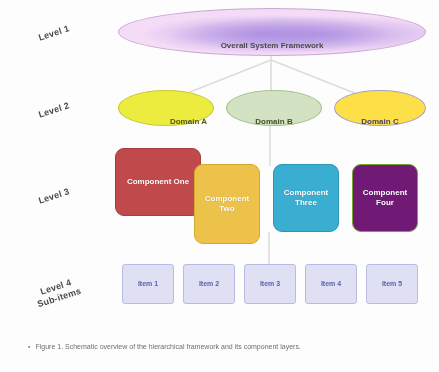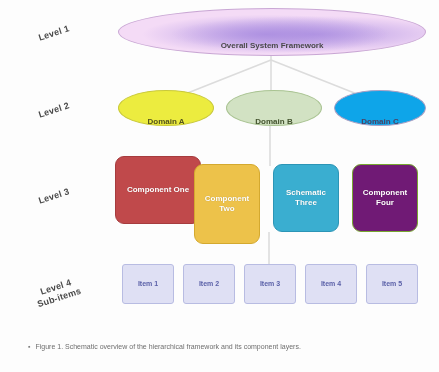--- a/index.html
+++ b/index.html
@@ -155,47 +155,47 @@
 
   <div class="ellipse" style="left:118px; top:8px; width:308px; height:48px;
               background:#f4dbf6; border:1.5px solid #c9a7d4;
               background-image:
                 radial-gradient(ellipse at 48% 55%, rgba(169,140,224,0.85) 0%, rgba(169,140,224,0) 55%),
                 radial-gradient(ellipse at 64% 55%, rgba(169,140,224,0.80) 0%, rgba(169,140,224,0) 52%);">
     <span class="etext" style="color:#4a4a4a;">Overall System Framework</span>
   </div>
 
   <div class="ellipse" style="left:118px; top:90px; width:96px; height:36px;
-              background:#ecec3f; border:1.5px solid #c9c93a;">
+              background:#ecec3f; border:1.5px solid #c9c93a;justify-content:flex-end;">
     <span class="etext" style="color:#53531d;">Domain A</span>
   </div>
 
   <div class="ellipse" style="left:226px; top:90px; width:96px; height:36px;
               background:#d2e2c3; border:1.5px solid #a9c392;align-items:center;">
     <span class="etext" style="color:#44542f;">Domain B</span>
   </div>
 
   <div class="ellipse" style="left:334px; top:90px; width:92px; height:36px;
-              background:#0ea5e9; border:1.5px solid #a9a0c4;">
+              background:#fde047; border:1.5px solid #a9a0c4;">
     <span class="etext" style="color:#4a4264;">Domain C</span>
   </div>
 
-  <div class="card" style="left:115px; top:156px; width:86px; height:68px;
+  <div class="card" style="left:115px; top:148px; width:86px; height:68px;
               background:#c0494b; border:1px solid #a63c3e;">
     <span class="ctext">Component One</span>
   </div>
 
   <div class="card" style="left:194px; top:164px; width:66px; height:80px;
               background:#edc24a; border:1px solid #d4a92f;">
     <span class="ctext">Component Two</span>
   </div>
 
   <div class="card" style="left:273px; top:164px; width:66px; height:68px;
               background:#3aaed0; border:1px solid #2c95b6;">
-    <span class="ctext">Schematic Three</span>
+    <span class="ctext">Component Three</span>
   </div>
 
   <div class="card" style="left:352px; top:164px; width:66px; height:68px;
               background:#701a75; border:1px solid #78a631;">
     <span class="ctext">Component Four</span>
   </div>
 
   <div class="chip" style="left:122px; top:264px; width:52px; height:40px;
               background:#dfe0f4; border:1px solid #b8bce2;">
     <span class="chtext" style="color:#5b61a8;">Item 1</span>

